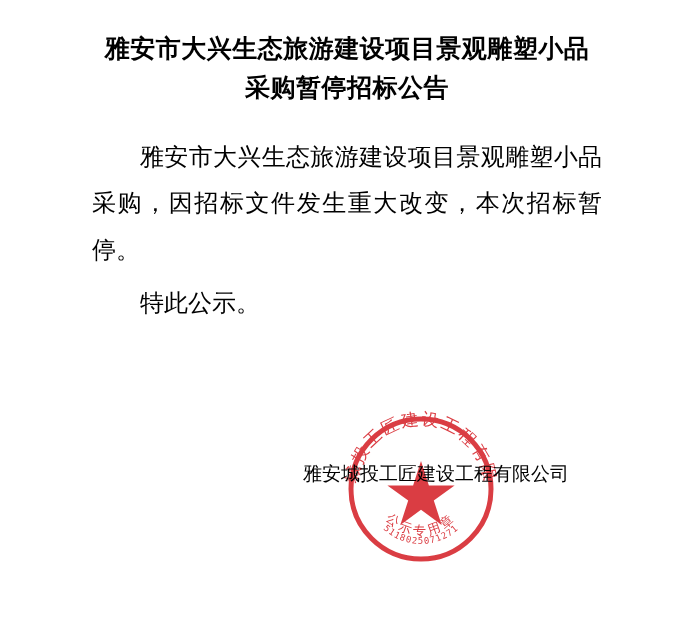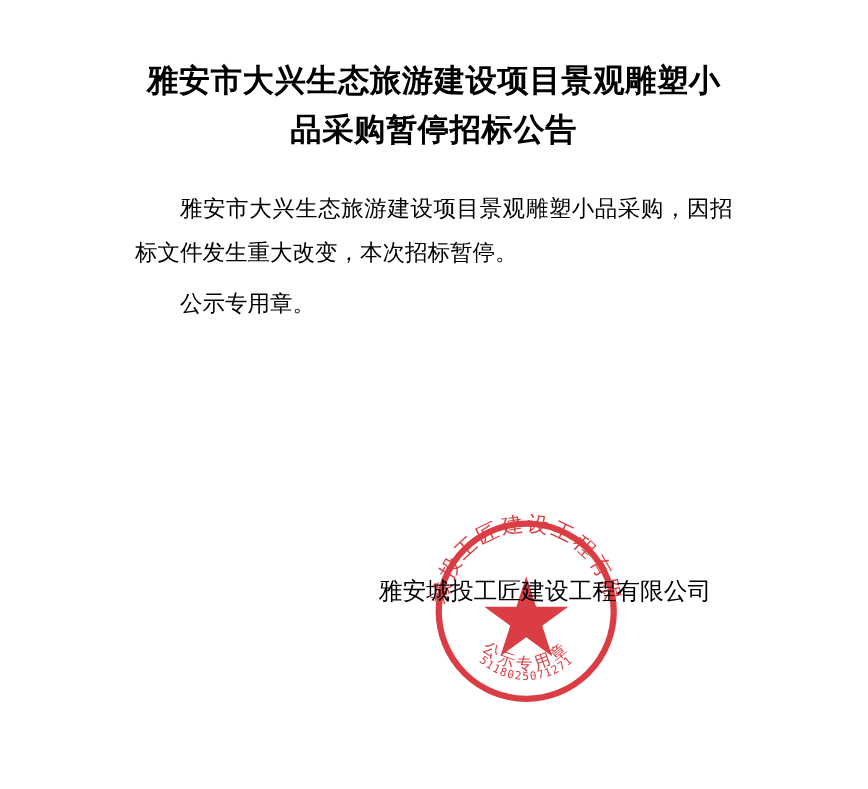--- a/index.html
+++ b/index.html
@@ -14,21 +14,21 @@
     color: #000000;
     position: relative;
     overflow: hidden;
   }
 
   .page {
     position: relative;
     width: 694px;
     height: 631px;
     box-sizing: border-box;
-    padding: 16px;
+    padding: 0;
   }
 
   .doc-title {
     margin: 0;
     padding: 30px 96px 0 96px;
     text-align: center;
     font-size: 25px;
     font-weight: bold;
     line-height: 1.55;
     letter-spacing: 0.5px;
@@ -44,21 +44,21 @@
 
   .salutation {
     margin: 0 0 6px 0;
     font-size: 19px;
     line-height: 1.95;
   }
 
   .para {
     margin: 0 0 6px 0;
     text-indent: 2em;
-    font-size: 18px;
+    font-size: 24px;
     line-height: 1.95;
     text-align: justify;
   }
 
   .signature-area {
     position: absolute;
     right: 108px;
     top: 455px;
     width: 300px;
     text-align: center;
@@ -96,21 +96,21 @@
 
 <div class="page">
 
   <h1 class="doc-title">雅安市大兴生态旅游建设项目景观雕塑小品采购暂停招标公告</h1>
 
   <div class="body-block">
 
     <p class="para">雅安市大兴生态旅游建设项目景观雕塑小品采购，因招标文件发生重大改变，本次招标暂停。</p>
 
 
-    <p class="para">公示专用章。</p>
+    <p class="para">特此公示。</p>
   </div>
 
   <div class="seal">
     <svg viewBox="0 0 170 170" xmlns="http://www.w3.org/2000/svg">
       <defs>
         <path id="sealArcTop" d="M 85,85 m -64,0 a 64,64 0 1,1 128,0" fill="none"></path>
         <path id="sealArcBottom" d="M 85,85 m -46,0 a 46,46 0 0,0 92,0" fill="none"></path>
         <path id="sealArcCode" d="M 85,85 m -55,0 a 55,55 0 0,0 110,0" fill="none"></path>
       </defs>
       <circle cx="85" cy="85" r="70" fill="none" stroke="#d6232a" stroke-width="5"></circle>

